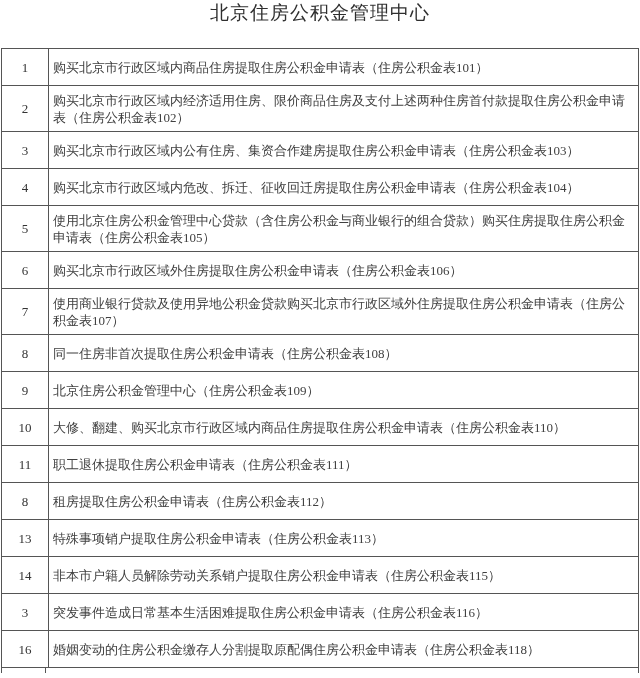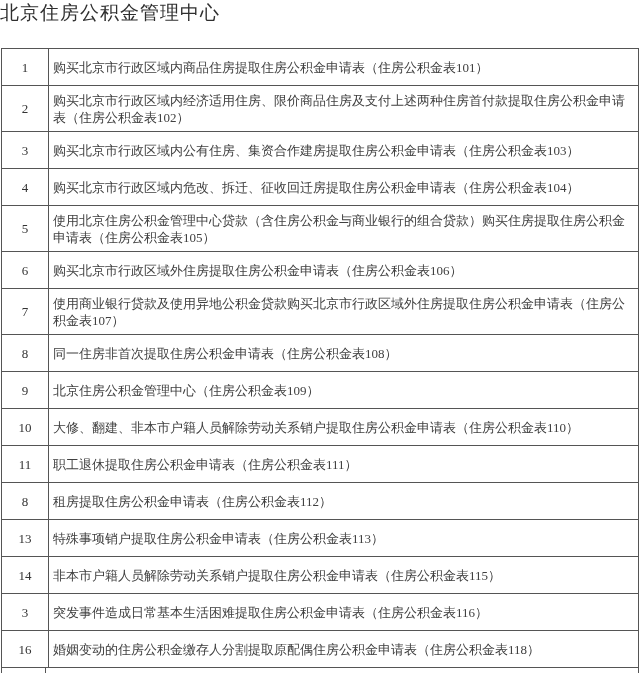--- a/index.html
+++ b/index.html
@@ -15,20 +15,21 @@
     color: #222222;
   }
   .page {
     width: 640px;
     height: 678px;
     position: relative;
   }
   .doc-title {
     height: 46px;
     padding-top: 2px;
+    text-align: center;
     font-size: 19px;
     line-height: 22px;
     color: #2f2f2f;
     letter-spacing: 1px;
   }
   table.forms {
     border-collapse: collapse;
     table-layout: fixed;
     width: 638px;
     margin-left: 1px;
@@ -115,21 +116,21 @@
       <tr>
         <td class="no">8</td>
         <td class="desc">同一住房非首次提取住房公积金申请表（住房公积金表108）</td>
       </tr>
       <tr>
         <td class="no">9</td>
         <td class="desc">北京住房公积金管理中心（住房公积金表109）</td>
       </tr>
       <tr>
         <td class="no">10</td>
-        <td class="desc">大修、翻建、非本市户籍人员解除劳动关系销户提取住房公积金申请表（住房公积金表110）</td>
+        <td class="desc">大修、翻建、购买北京市行政区域内商品住房提取住房公积金申请表（住房公积金表110）</td>
       </tr>
       <tr>
         <td class="no">11</td>
         <td class="desc">职工退休提取住房公积金申请表（住房公积金表111）</td>
       </tr>
       <tr>
         <td class="no">8</td>
         <td class="desc">租房提取住房公积金申请表（住房公积金表112）</td>
       </tr>
       <tr>

